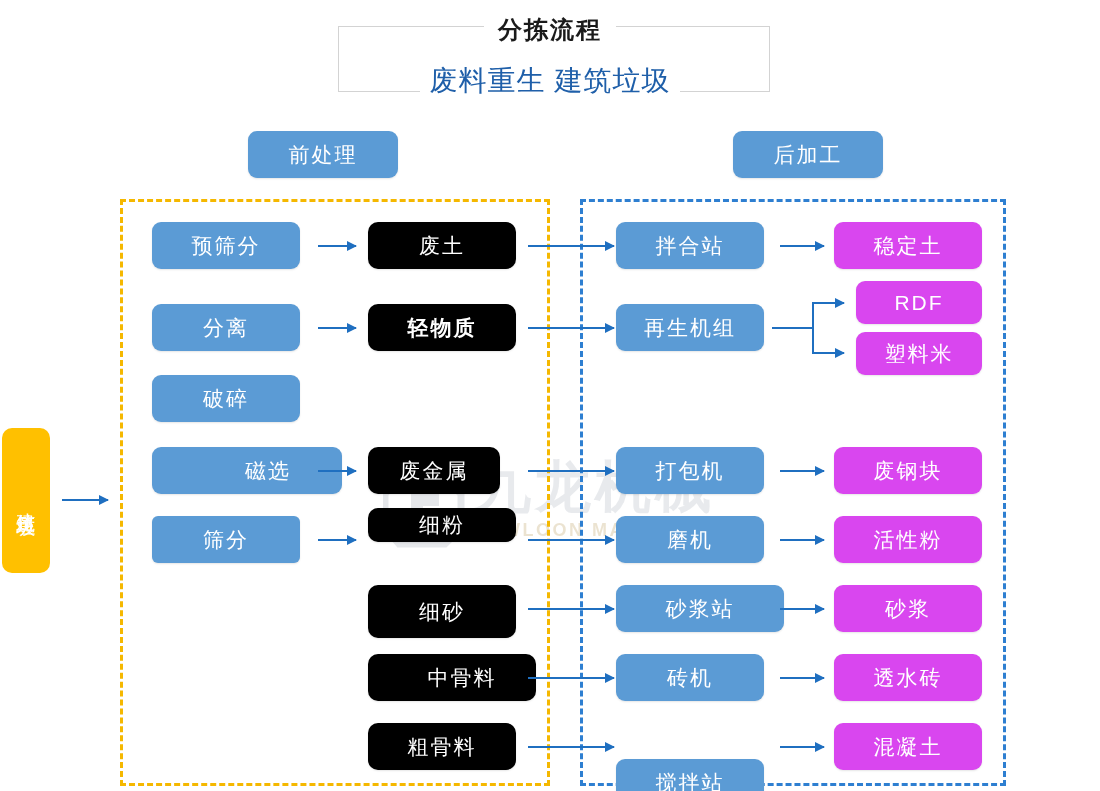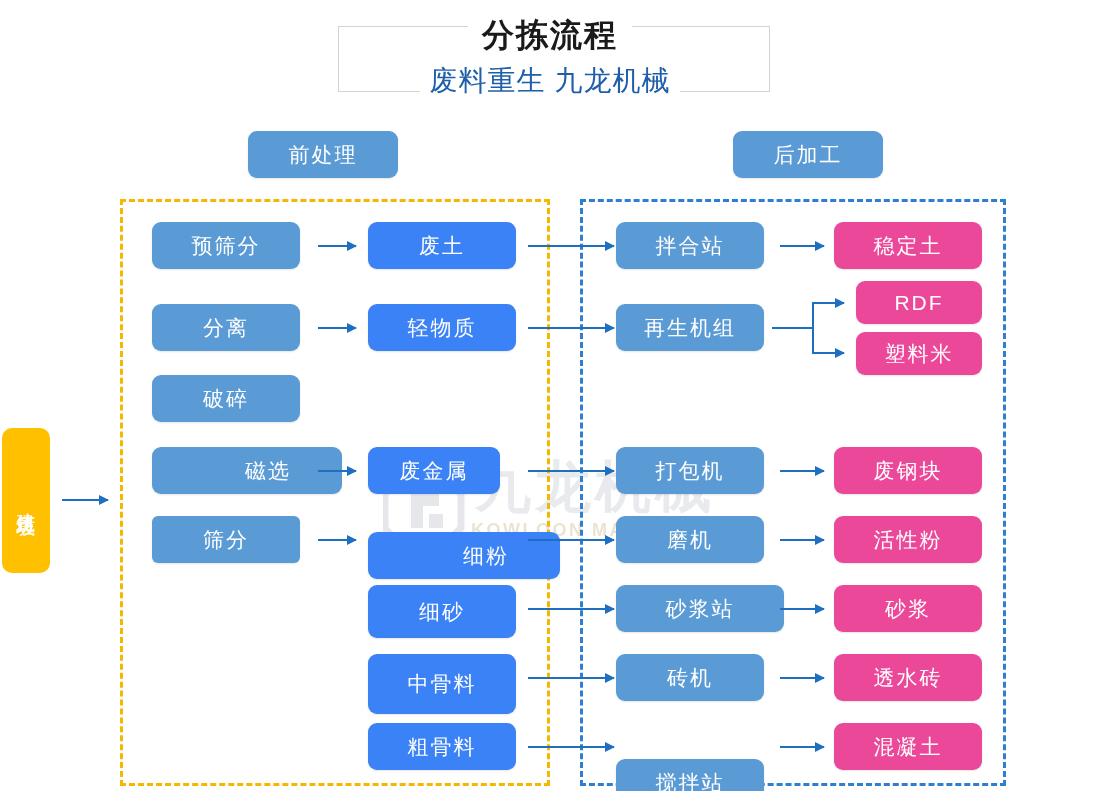--- a/index.html
+++ b/index.html
@@ -13,21 +13,21 @@
   #stage{position:absolute;left:0;top:0;width:1100px;height:791px;}
 
   
   .hdr-frame{
     position:absolute;left:338px;top:26px;width:432px;height:66px;
     border:1px solid #d3d3d3;box-sizing:border-box;
   }
   .hdr-title{
     position:absolute;left:0;top:14px;width:1100px;
     text-align:center;
-    font-size:32px;font-weight:bold;color:#1a1a1a;
+    font-size:24px;font-weight:bold;color:#1a1a1a;
     letter-spacing:2px;
     white-space:nowrap;
   }
   .hdr-title .mask{
     background:#ffffff;padding:0 14px;
   }
   .hdr-sub{
     position:absolute;left:0;top:62px;width:1100px;
     text-align:center;
     font-size:28px;color:#1f5fa9;
@@ -84,23 +84,23 @@
   .node{
     position:absolute;
     display:flex;align-items:center;justify-content:center;
     border-radius:9px;
     color:#ffffff;
     font-size:21px;letter-spacing:2px;
     white-space:nowrap;
     box-shadow:0 1px 2px rgba(0,0,0,.10);
   }
   .node.lv1{background:#5B9BD5;justify-content:center;}   
-  .node.lv2{background:#3b82f6;}   
+  .node.lv2{background:#000000;border-radius:10px;}   
   .node.lv3{background:#5B9BD5;}   
-  .node.out{background:#ec4899;}   
+  .node.out{background:#d946ef;}   
 
   
   .arrow{position:absolute;height:2px;background:#1F6FC0;}
   .arrow::after{
     content:"";position:absolute;right:-1px;top:-4px;
     border-left:10px solid #1F6FC0;
     border-top:5px solid transparent;
     border-bottom:5px solid transparent;
   }
   
@@ -110,21 +110,21 @@
 </head>
 <body>
 
 <div id="stage">
 
   <div class="hdr-frame"></div>
   <div class="hdr-title">
     <span class="mask">分拣流程</span>
   </div>
   <div class="hdr-sub">
-    <span class="mask">废料重生 九龙机械</span>
+    <span class="mask">废料重生 建筑垃圾</span>
   </div>
 
   <div class="watermark">
     <svg class="wm-logo" width="96" height="78" viewBox="0 0 96 78">
       <path d="M16 8 L62 8 L78 24 L78 58 L62 74 L16 74 L2 58 L2 24 Z" fill="none" stroke="#aab2bd" stroke-width="7"></path>
       <path d="M28 24 L56 24 L56 36 L40 36 L40 58 L28 58 Z" fill="#aab2bd"></path>
       <rect x="46" y="44" width="14" height="14" fill="#aab2bd"></rect>
     </svg>
     <div class="wm-cn">九龙机械</div>
     <div class="wm-en">KOWLOON MACHINERY</div>
@@ -158,21 +158,21 @@
     </div>
   <div class="arrow" style="left:780px;top:245px;width:44px;"></div>
   <div class="node out" style="left:834px;top:222px;width:148px;height:47px;">
     <span>稳定土</span>
     </div>
 
   <div class="node lv1" style="left:152px;top:304px;width:148px;height:47px;">
     <span>分离</span>
     </div>
   <div class="arrow" style="left:318px;top:327px;width:38px;"></div>
-  <div class="node lv2" style="left:368px;top:304px;width:148px;height:47px;">
+  <div class="node lv2" style="left:368px;top:304px;width:148px;height:47px;font-weight:bold;">
     <span>轻物质</span>
     </div>
   <div class="arrow" style="left:528px;top:327px;width:86px;"></div>
   <div class="node lv3" style="left:616px;top:304px;width:148px;height:47px;">
     <span>再生机组</span>
     </div>
 
   <div class="br-h" style="left:772px;top:327px;width:42px;"></div>
   <div class="br-v" style="left:812px;top:302px;height:52px;"></div>
   <div class="arrow" style="left:812px;top:302px;width:32px;"></div>
@@ -202,21 +202,21 @@
     </div>
   <div class="arrow" style="left:780px;top:470px;width:44px;"></div>
   <div class="node out" style="left:834px;top:447px;width:148px;height:47px;">
     <span>废钢块</span>
     </div>
 
   <div class="node lv1" style="left:152px;top:516px;width:148px;height:47px;border-radius:6px;">
     <span>筛分</span>
     </div>
   <div class="arrow" style="left:318px;top:539px;width:38px;"></div>
-  <div class="node lv2" style="left:368px;top:532px;width:148px;height:47px;padding-left:44px;">
+  <div class="node lv2" style="left:368px;top:508px;width:148px;height:34px;">
     <span>细粉</span>
     </div>
   <div class="arrow" style="left:528px;top:539px;width:86px;"></div>
   <div class="node lv3" style="left:616px;top:516px;width:148px;height:47px;">
     <span>磨机</span>
     </div>
   <div class="arrow" style="left:780px;top:539px;width:44px;"></div>
   <div class="node out" style="left:834px;top:516px;width:148px;height:47px;">
     <span>活性粉</span>
     </div>
@@ -226,21 +226,21 @@
     </div>
   <div class="arrow" style="left:528px;top:608px;width:86px;"></div>
   <div class="node lv3" style="left:616px;top:585px;width:168px;height:47px;">
     <span>砂浆站</span>
     </div>
   <div class="arrow" style="left:780px;top:608px;width:44px;"></div>
   <div class="node out" style="left:834px;top:585px;width:148px;height:47px;">
     <span>砂浆</span>
     </div>
 
-  <div class="node lv2" style="left:368px;top:654px;width:148px;height:60px;">
+  <div class="node lv2" style="left:368px;top:654px;width:148px;height:47px;padding-left:20px;">
     <span>中骨料</span>
     </div>
   <div class="arrow" style="left:528px;top:677px;width:86px;"></div>
   <div class="node lv3" style="left:616px;top:654px;width:148px;height:47px;">
     <span>砖机</span>
     </div>
   <div class="arrow" style="left:780px;top:677px;width:44px;"></div>
   <div class="node out" style="left:834px;top:654px;width:148px;height:47px;">
     <span>透水砖</span>
     </div>

